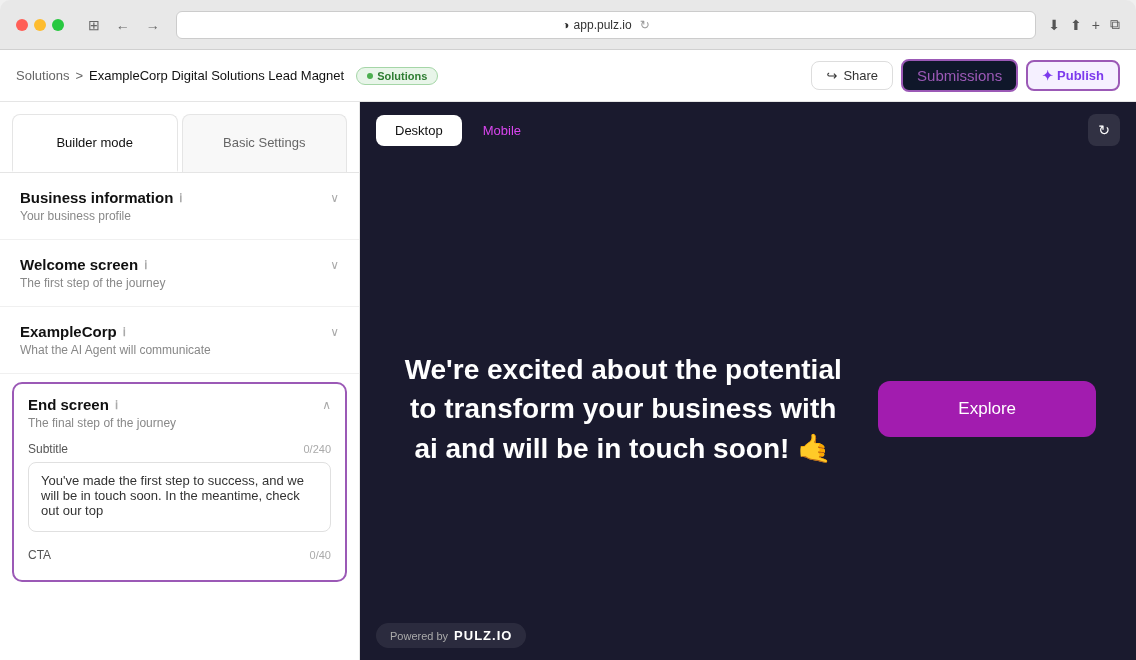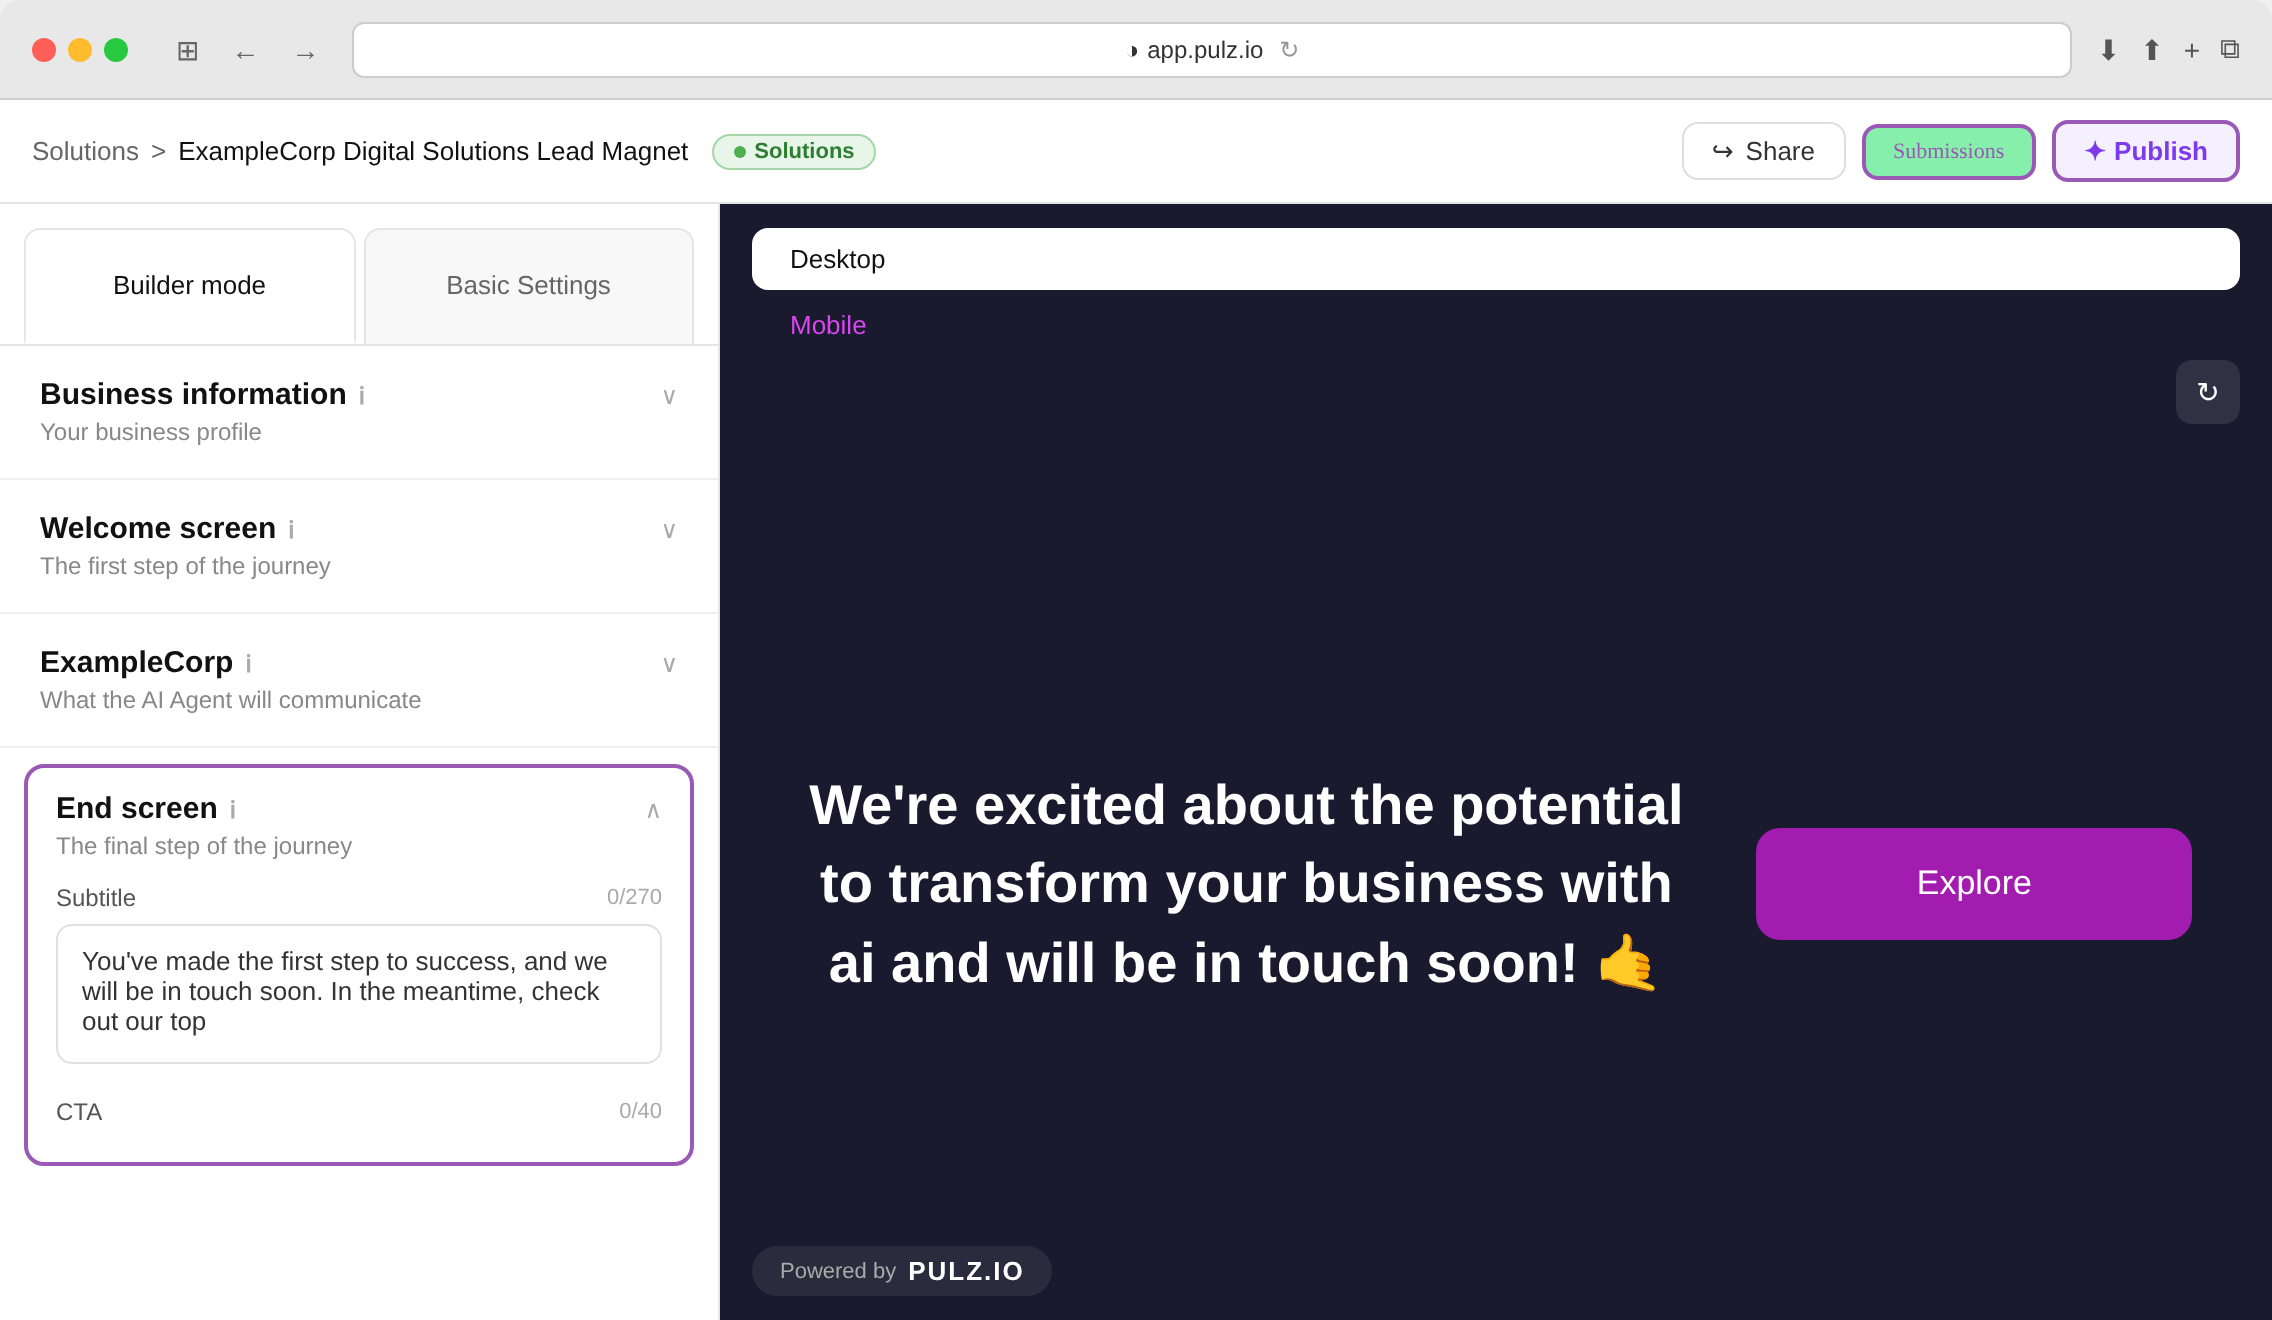--- a/index.html
+++ b/index.html
@@ -70,29 +70,28 @@
       border-radius: 8px;
       padding: 6px 14px;
       font-size: 13px;
       color: #333;
       cursor: pointer;
       display: flex;
       align-items: center;
       gap: 6px;
     }
     .btn-submissions {
-      background: #86efac;
+      background: #0f172a;
       border: 2px solid #9b59b6;
       border-radius: 8px;
       padding: 6px 14px;
-      font-size: 11px;
+      font-size: 15px;
       color: #9b59b6;
       cursor: pointer;
       font-weight: 500;
-      font-family: Liberation Serif, serif;
     }
     .btn-publish {
       background: #f5f0ff;
       border: 2px solid #9b59b6;
       border-radius: 8px;
       padding: 6px 14px;
       font-size: 13px;
       color: #7c3aed;
       cursor: pointer;
       font-weight: 600;
@@ -209,21 +208,21 @@
       background: #1a1a2e;
       display: flex;
       flex-direction: column;
       position: relative;
     }
 
     .preview-tabs {
       display: flex;
       padding: 12px 16px;
       gap: 2px;
-      flex-direction: column;
+      align-items: center;
     }
     .preview-tab {
       padding: 7px 18px;
       border-radius: 8px;
       font-size: 13px;
       cursor: pointer;
       color: #d946ef;
       border: 1px solid transparent;
       background: transparent;
     }
@@ -404,21 +403,21 @@
           <span class="section-info">ℹ</span>
         </div>
         <span class="chevron">∧</span>
       </div>
       <div class="section-subtitle">The final step of the journey</div>
 
 
       <div class="field-group">
         <div class="field-label">
           <span>Subtitle</span>
-          <span class="field-counter">0/270</span>
+          <span class="field-counter">0/240</span>
         </div>
         <textarea class="field-input field-textarea" style="">You've made the first step to success, and we will be in touch soon. In the meantime, check out our top</textarea>
       </div>
 
       <div class="field-group">
         <div class="field-label">
           <span>CTA</span>
           <span class="field-counter">0/40</span>
         </div>
       </div>

